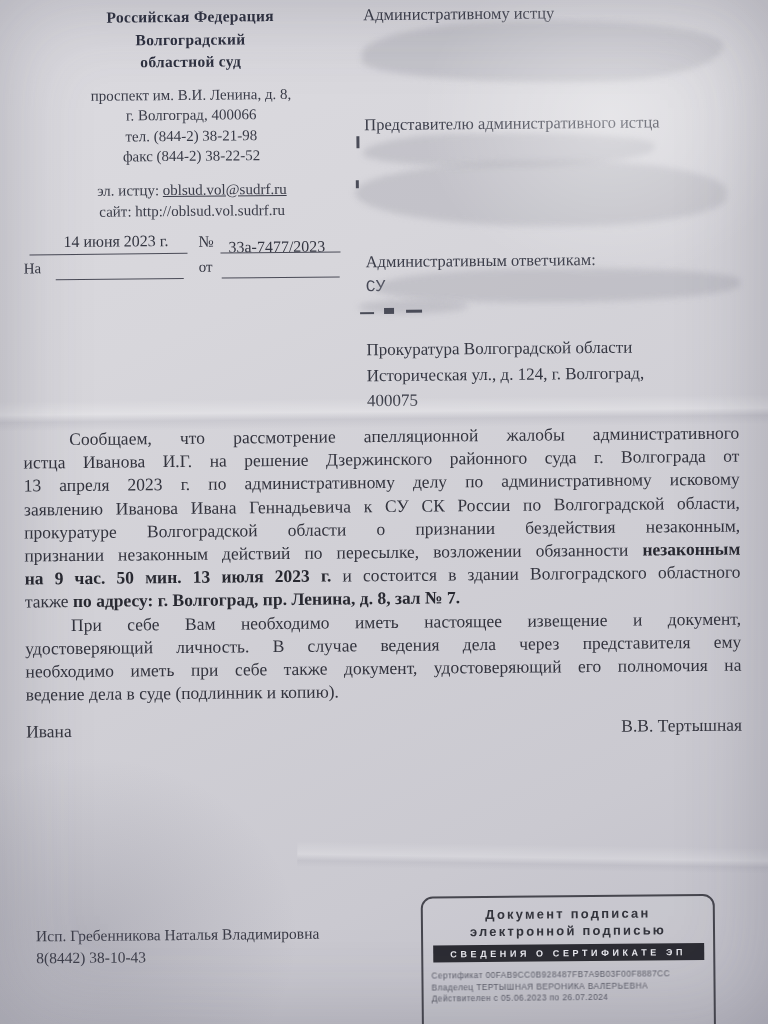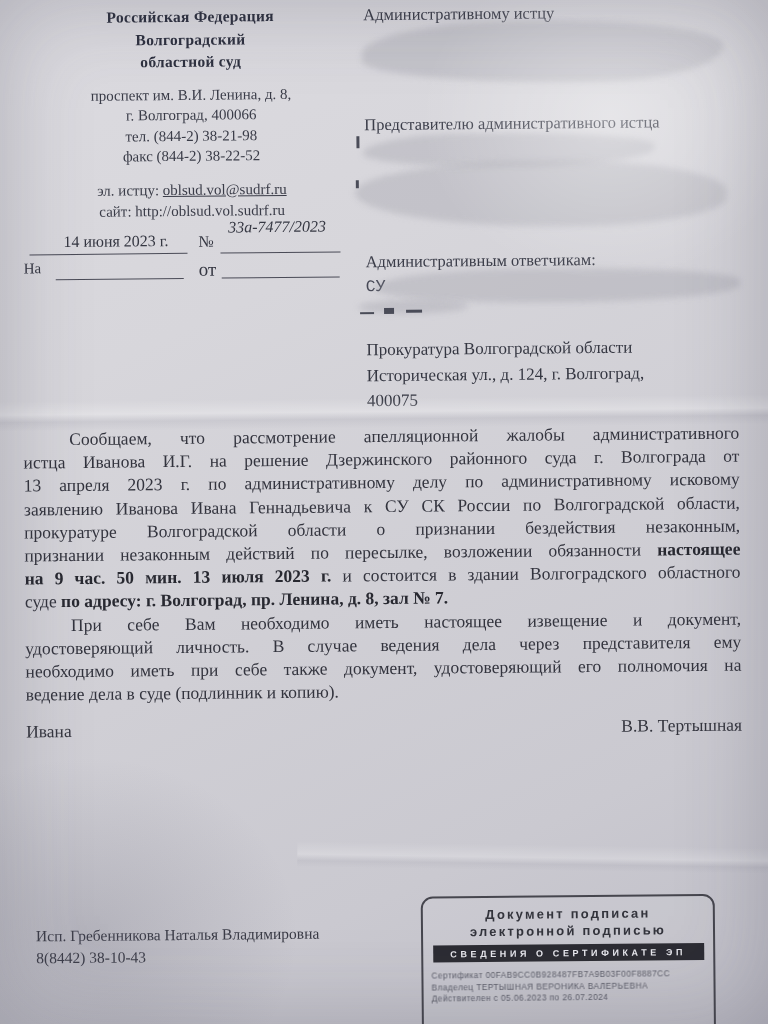--- a/index.html
+++ b/index.html
@@ -89,26 +89,26 @@
       </div>
       <div class="net">
         <div><span>эл. истцу: </span><span class="u">oblsud.vol@sudrf.ru</span></div>
         <div>сайт: http://oblsud.vol.sudrf.ru</div>
       </div>
     </div>
 
     <span class="rowtxt" style="left:72px;top:236px;">14 июня 2023 г.</span>
     <div class="blank" style="left:38px;top:256px;width:158px;"></div>
     <span class="rowtxt" style="left:207px;top:237px;">№</span>
-    <span class="rowtxt" style="left:237px;top:223px;font-style:italic;">33а-7477/2023</span>
+    <span class="rowtxt" style="left:237px;top:243px;">33а-7477/2023</span>
     <div class="blank" style="left:229px;top:256px;width:120px;"></div>
 
     <span class="rowtxt" style="left:32px;top:263px;font-size:15px;">На</span>
     <div class="blank" style="left:64px;top:281px;width:128px;"></div>
-    <span class="rowtxt" style="left:207px;top:263px;font-size:19px;">от</span>
+    <span class="rowtxt" style="left:207px;top:263px;font-size:15px;">от</span>
     <div class="blank" style="left:230px;top:281px;width:118px;"></div>
 
     <div class="abs rc" style="height:420px;">
       <div class="lbl" style="top:0;">Административному истцу</div>
       <div class="lbl" style="top:110px;">Представителю административного истца</div>
       <div class="lbl" style="top:247px;">Административным ответчикам:</div>
       <div class="lbl" style="top:272px;color:#474956;font-family:Liberation Mono, monospace;">СУ</div>
       <div class="prosec" style="top:333px;">
         <div>Прокуратура Волгоградской области</div>
         <div>Историческая ул., д. 124, г. Волгоград,</div>
@@ -127,23 +127,23 @@
     <div class="mark" style="left:368px;top:318px;width:14px;height:2px;"></div>
     <div class="mark" style="left:392px;top:314px;width:10px;height:6px;"></div>
     <div class="mark" style="left:414px;top:316px;width:16px;height:3px;"></div>
 
     <div class="abs body" id="body-container">
         <div class="bline first"><span>Сообщаем, что рассмотрение апелляционной жалобы административного</span></div>
         <div class="bline"><span>истца Иванова И.Г. на решение Дзержинского районного суда г. Волгограда от</span></div>
         <div class="bline"><span>13 апреля 2023 г. по административному делу по административному исковому</span></div>
         <div class="bline"><span>заявлению Иванова Ивана Геннадьевича к СУ СК России по Волгоградской области,</span></div>
         <div class="bline"><span>прокуратуре Волгоградской области о признании бездействия незаконным,</span></div>
-        <div class="bline"><span>признании незаконным действий по пересылке, возложении обязанности </span><b>настоящее</b></div>
+        <div class="bline"><span>признании незаконным действий по пересылке, возложении обязанности </span><b>незаконным</b></div>
         <div class="bline"><b>на 9 час. 50 мин. 13 июля 2023 г.</b><span> и состоится в здании Волгоградского областного</span></div>
-        <div class="bline last"><span>суде </span><b>по адресу: г. Волгоград, пр. Ленина, д. 8, зал № 7.</b></div>
+        <div class="bline last"><span>также </span><b>по адресу: г. Волгоград, пр. Ленина, д. 8, зал № 7.</b></div>
         <div class="bline first"><span>При себе Вам необходимо иметь настоящее извещение и документ,</span></div>
         <div class="bline"><span>удостоверяющий личность. В случае ведения дела через представителя ему</span></div>
         <div class="bline"><span>необходимо иметь при себе также документ, удостоверяющий его полномочия на</span></div>
         <div class="bline last"><span>ведение дела в суде (подлинник и копию).</span></div>
       </div>
 
     <div class="abs judgerow">
       <span>Ивана</span>
       <span>В.В. Тертышная</span>
     </div>

